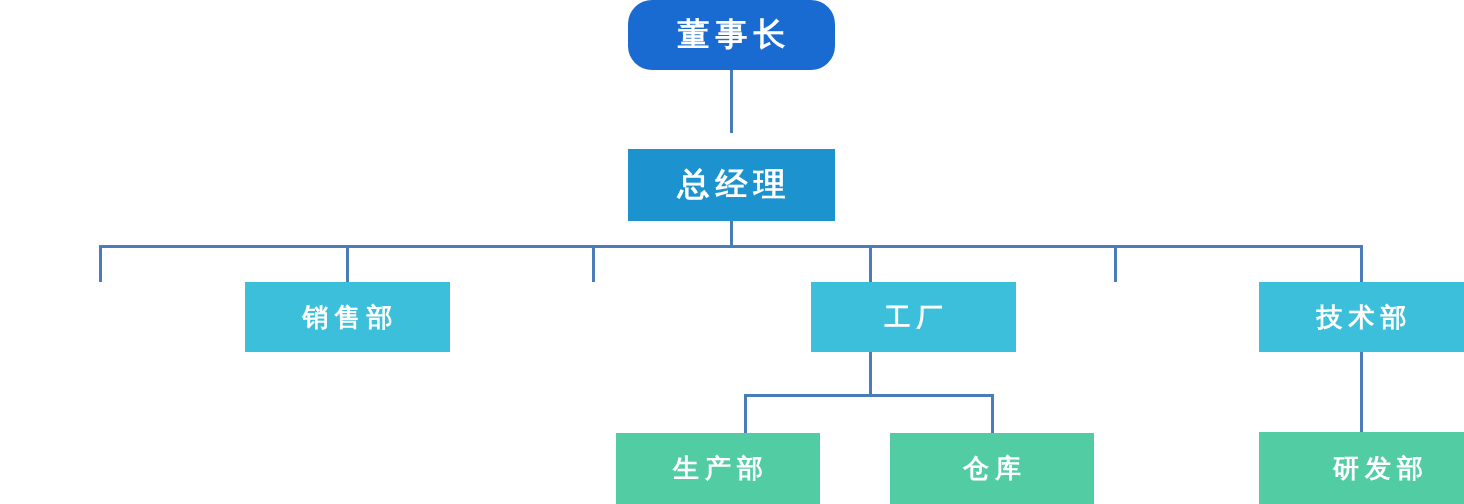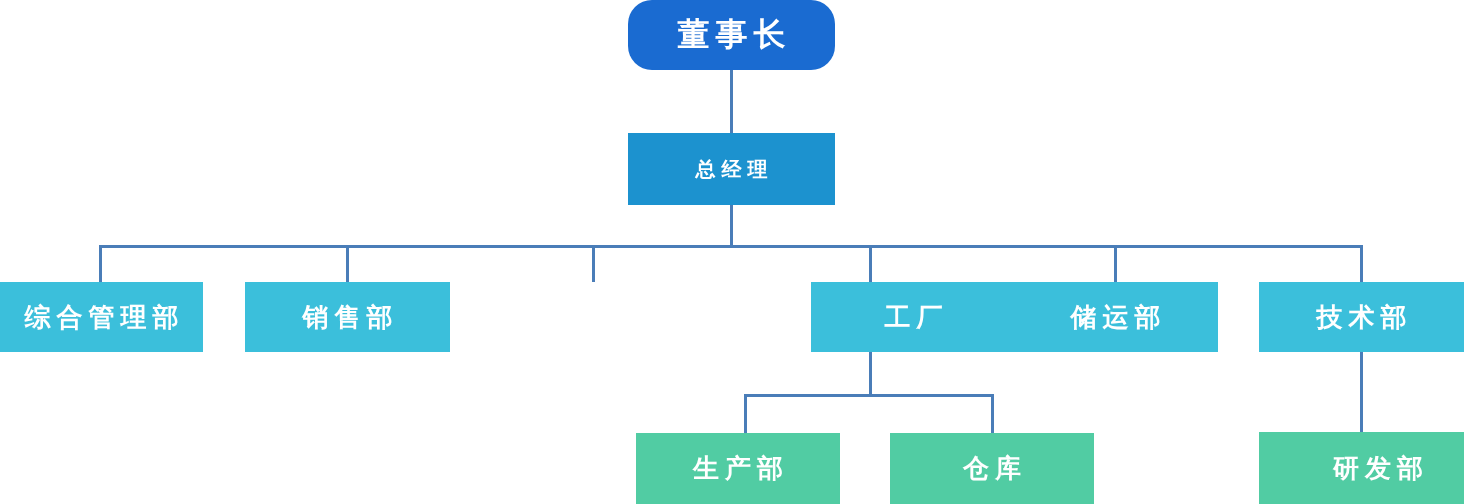--- a/index.html
+++ b/index.html
@@ -7,21 +7,21 @@
     position:relative;width:1464px;height:504px;overflow:hidden;
     background:var(--background,#ffffff);
     font-family:"Liberation Sans","DejaVu Sans",sans-serif;
   }
   .node{
     position:absolute;display:flex;align-items:center;justify-content:center;
     color:var(--text,#ffffff);font-weight:700;
   }
   .node span{letter-spacing:6px;margin-right:-6px;white-space:nowrap;}
   .lvl1{background:var(--level1,#1a6bd1);font-size:32px;border-radius:24px;}
-  .lvl2{background:var(--level2,#1c92cf);font-size:20px;}
+  .lvl2{background:var(--level2,#1c92cf);font-size:32px;margin-top:16px;}
   .lvl3{background:var(--level3,#3bbfdb);font-size:26px;}
   .lvl4{background:var(--level4,#51cca3);font-size:26px;}
   .line{position:absolute;background:var(--connector,#4a7db8);}
   .line.h{height:3px;}
   .line.v{width:3px;}
 </style>
 </head>
 <body>
 
 <div class="stage">
@@ -44,37 +44,31 @@
   <div class="line v" style="left:1360px;top:352px;height:80px"></div>
 
   <div class="node lvl1" style="left:628px;top:0;width:207px;height:70px">
     <span>董事长</span>
   </div>
 
   <div class="node lvl2" style="left:628px;top:133px;width:207px;height:72px">
     <span>总经理</span>
   </div>
 
-  <div class="node lvl3" style="left:0;top:282px;width:203px;height:70px">
-    <span>综合管理部</span>
-  </div>
   <div class="node lvl3" style="left:245px;top:282px;width:205px;height:70px">
     <span>销售部</span>
   </div>
   <div class="node lvl3" style="left:811px;top:282px;width:205px;height:70px">
     <span>工厂</span>
   </div>
-  <div class="node lvl3" style="left:1013px;top:282px;width:205px;height:70px">
-    <span>储运部</span>
-  </div>
   <div class="node lvl3" style="left:1259px;top:282px;width:205px;height:70px">
     <span>技术部</span>
   </div>
 
-  <div class="node lvl4" style="left:636px;top:433px;width:204px;height:71px">
+  <div class="node lvl4" style="left:616px;top:433px;width:204px;height:71px">
     <span>生产部</span>
   </div>
   <div class="node lvl4" style="left:890px;top:433px;width:204px;height:71px">
     <span>仓库</span>
   </div>
   <div class="node lvl4" style="left:1259px;top:432px;width:238px;height:72px">
     <span>研发部</span>
   </div>
 
 </div>

